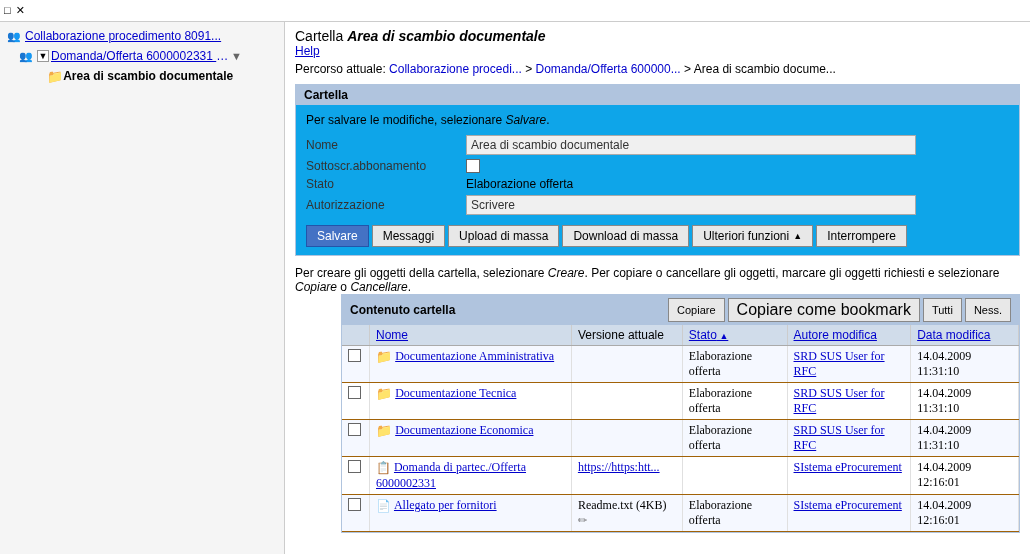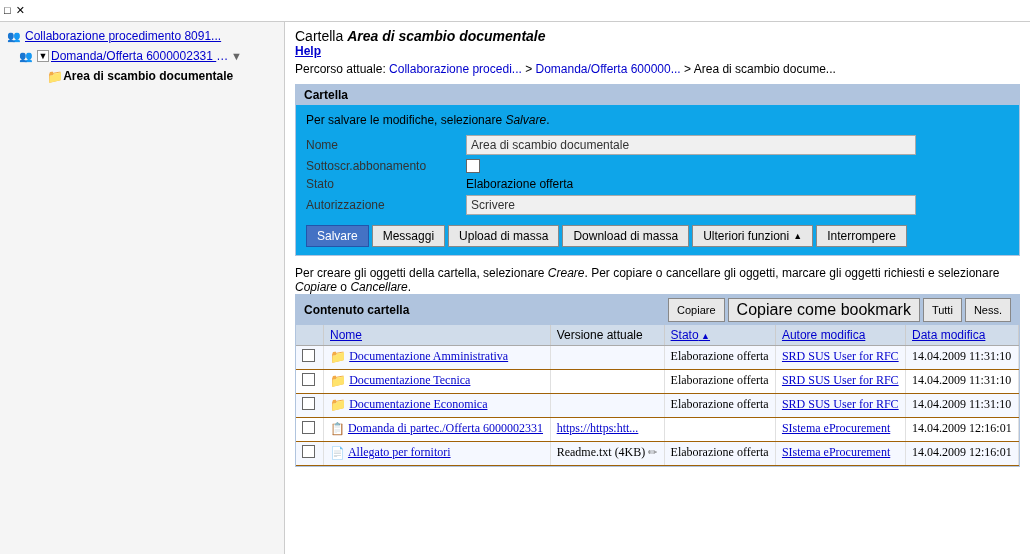--- a/index.html
+++ b/index.html
@@ -24,21 +24,21 @@
     .nav-bold { font-weight: bold; font-size: 12px; }
     .expand-btn { width: 12px; height: 12px; border: 1px solid #999; background: #fff; display: inline-flex; align-items: center; justify-content: center; font-size: 9px; margin-right: 2px; cursor: pointer; flex-shrink: 0; }
 
     
     .right-content { flex: 1; padding: 6px 10px; overflow: auto; }
 
     
     .page-header { display: flex; justify-content: space-between; align-items: flex-start; margin-bottom: 4px; flex-direction: column; }
     .page-title { font-size: 14px; font-weight: normal; }
     .page-title em { font-style: italic; font-weight: bold; }
-    .help-link { color: #0000cc; text-decoration: underline; font-size: 12px; cursor: pointer; font-weight: bold; }
+    .help-link { color: #0000cc; text-decoration: underline; font-size: 12px; cursor: pointer; }
 
     
     .breadcrumb { font-size: 12px; margin-bottom: 8px; }
     .breadcrumb a { color: #0000cc; cursor: pointer; }
 
     
     .section-box { border: 1px solid #b0c4de; background: #e8f0fb; padding: 0; margin-bottom: 10px; }
     .section-title { background: #b0c4de; padding: 3px 8px; font-weight: bold; font-size: 12px; }
     .section-body { padding: 8px 10px; background: #0ea5e9; }
 
@@ -54,21 +54,21 @@
     
     .toolbar { display: flex; gap: 3px; margin-top: 10px; flex-wrap: wrap; }
     .btn { padding: 3px 10px; font-size: 12px; border: 1px solid #888; cursor: pointer; background: #e8e8e8; color: #000; white-space: nowrap; }
     .btn-primary { background: #4472c4; color: #fff; border-color: #2255aa; }
 
     
     .desc-text { font-size: 12px; margin-bottom: 0; }
     .desc-text em { font-style: italic; }
 
     
-    .content-section { border: 1px solid #b0c4de; }
+    .content-section { border: 1px solid #b0c4de; margin-left: 46px; }
     .content-header { background: #b0c4de; padding: 3px 8px; font-weight: bold; font-size: 12px; display: flex; justify-content: space-between; align-items: center; }
     .content-header-buttons { display: flex; gap: 3px; }
     .content-table { width: 100%; border-collapse: collapse; }
     .content-table th { background: #d0dcea; padding: 3px 6px; font-size: 12px; border-bottom: 1px solid #aaa; border-right: 1px solid #ccc; text-align: left; font-weight: normal; white-space: nowrap; }
     .content-table th a { color: #0000cc; text-decoration: underline; cursor: pointer; }
     .content-table td { padding: 3px 6px; font-size: 12px; border-bottom: 1px solid #a16207; border-right: 1px solid #e0e0e0; vertical-align: top; font-family: Liberation Serif, serif; }
     .content-table tr:nth-child(odd) td { background: #f5f8ff; }
     .content-table tr:nth-child(even) td { background: #fff; }
     .cell-link { color: #0000cc; text-decoration: underline; cursor: pointer; }
     .row-checkbox { width: 13px; height: 13px; border: 1px solid #666; background: #fff; display: inline-block; margin-right: 2px; }

